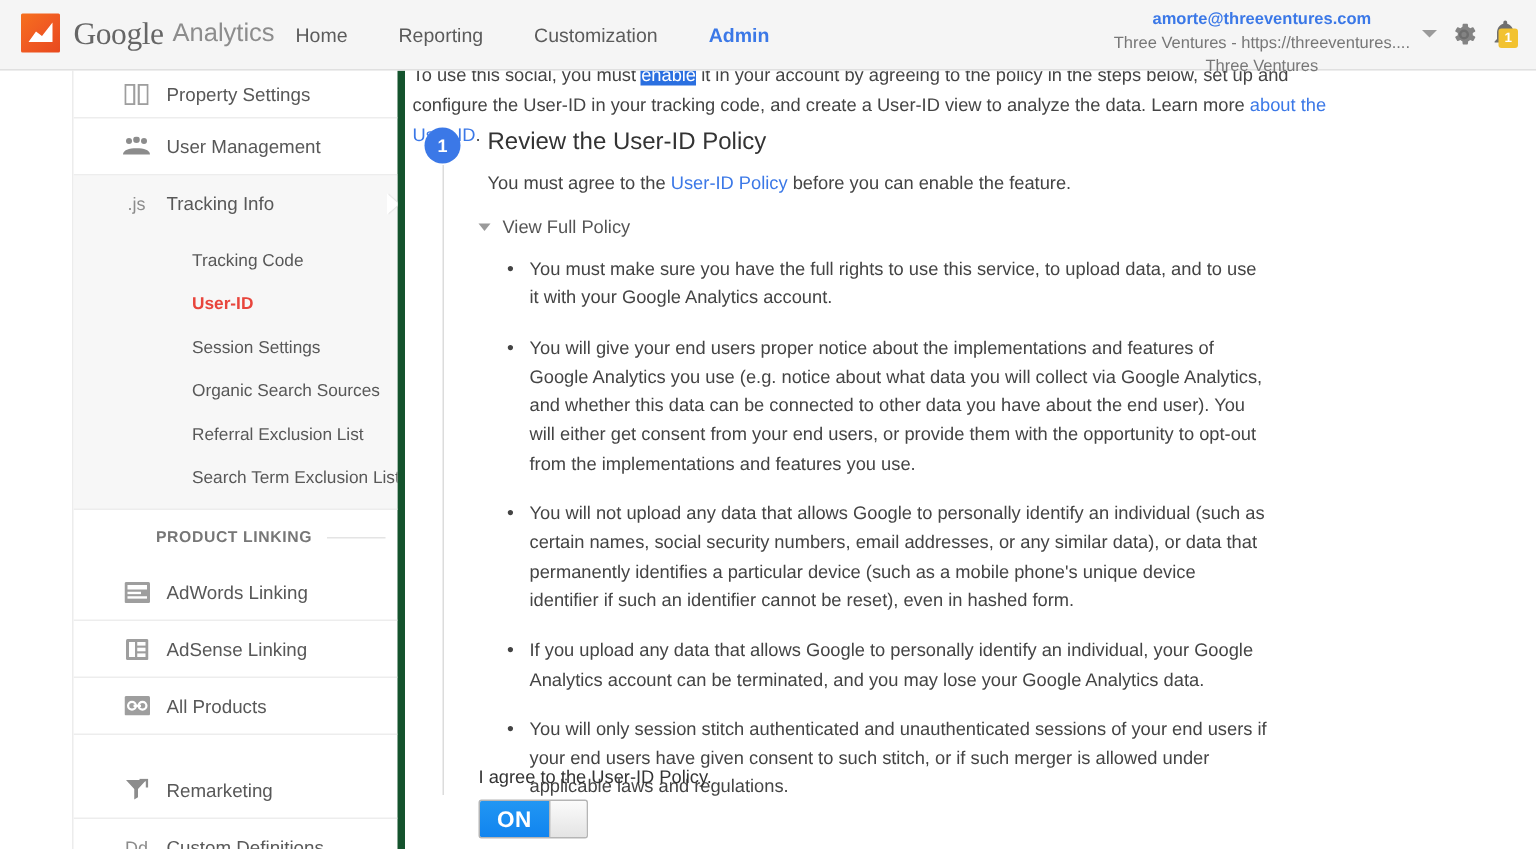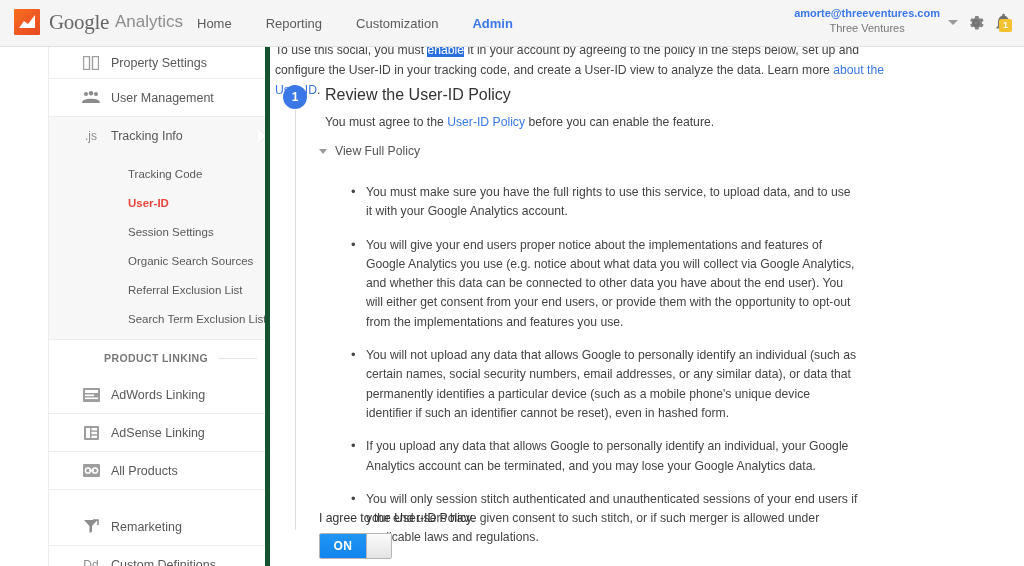--- a/index.html
+++ b/index.html
@@ -190,21 +190,21 @@
   #vfp .tri {
     width: 0; height: 0;
     border-left: 4.5px solid transparent;
     border-right: 4.5px solid transparent;
     border-top: 5px solid #9a9a9a;
     margin-right: 8px;
   }
   #vfp .vfp-lbl { font-size: 12.2px; color: #555; }
   #policy-list {
     position: absolute; left: 52px; top: 85px;
-    width: 510px; margin: 13px; padding: 0 0 0 18px;
+    width: 510px; margin: 0; padding: 0 0 0 18px;
     list-style: none;
   }
   #policy-list li {
     position: relative;
     font-size: 12.2px; line-height: 19.3px; color: #444;
     margin-bottom: 14px;
   }
   #policy-list li::before {
     content: "•"; position: absolute; left: -15px; top: -1px;
     color: #444; font-size: 13px;
@@ -216,21 +216,21 @@
   #toggle {
     position: absolute; left: 36px; top: 448px;
     width: 73px; height: 26px;
     border: 1px solid #b5b5b5; border-radius: 2px;
     overflow: hidden; cursor: pointer; display: flex;
     background: #fff;
   }
   #toggle .on-part {
     width: 46px; height: 100%;
     background: linear-gradient(#2196f3,#1184ef);
-    color: #fff; font-size: 12px; font-weight: bold;
+    color: #fff; font-size: 15px; font-weight: bold;
     display: flex; align-items: center; justify-content: center;
     letter-spacing: 0.4px;
   }
   #toggle .knob {
     flex: 1; height: 100%;
     background: linear-gradient(#fbfbfb,#e4e4e4);
     border-left: 1px solid #b5b5b5;
   }
 
   
@@ -257,20 +257,21 @@
 
   <div id="mainnav">
     <a class="navitem">Home</a>
     <a class="navitem">Reporting</a>
     <a class="navitem">Customization</a>
     <a class="navitem active">Admin</a>
   </div>
 
   <div id="acct-block">
     <span id="acct-email">amorte@threeventures.com</span>
+    <span id="acct-prop">Three Ventures - https://threeventures....</span>
     <span id="acct-name">Three Ventures</span>
   </div>
   <div id="acct-caret"></div>
 
   <div id="gear-btn">
     <svg width="20" height="20" viewBox="0 0 20 20">
       <path fill="#6f6f6f" d="M10 6.6a3.4 3.4 0 100 6.8 3.4 3.4 0 000-6.8zm0 5.1a1.7 1.7 0 110-3.4 1.7 1.7 0 010 3.4z"></path>
       <path fill="#6f6f6f" d="M17.3 11.4l-1.5-.9c.1-.5.1-1 0-1.5l1.5-.9a.5.5 0 00.2-.6l-1.2-2.1a.5.5 0 00-.6-.2l-1.6.6a6 6 0 00-1.3-.8l-.2-1.7a.5.5 0 00-.5-.4H9.6a.5.5 0 00-.5.4l-.2 1.7c-.5.2-.9.5-1.3.8l-1.6-.6a.5.5 0 00-.6.2L4.2 7.5a.5.5 0 00.2.6l1.5.9c-.1.5-.1 1 0 1.5l-1.5.9a.5.5 0 00-.2.6l1.2 2.1a.5.5 0 00.6.2l1.6-.6c.4.3.8.6 1.3.8l.2 1.7c0 .3.2.4.5.4h2.5c.3 0 .5-.2.5-.4l.2-1.7c.5-.2.9-.5 1.3-.8l1.6.6a.5.5 0 00.6-.2l1.2-2.1a.5.5 0 00-.2-.6z" opacity="0.85"></path>
     </svg>
   </div>

